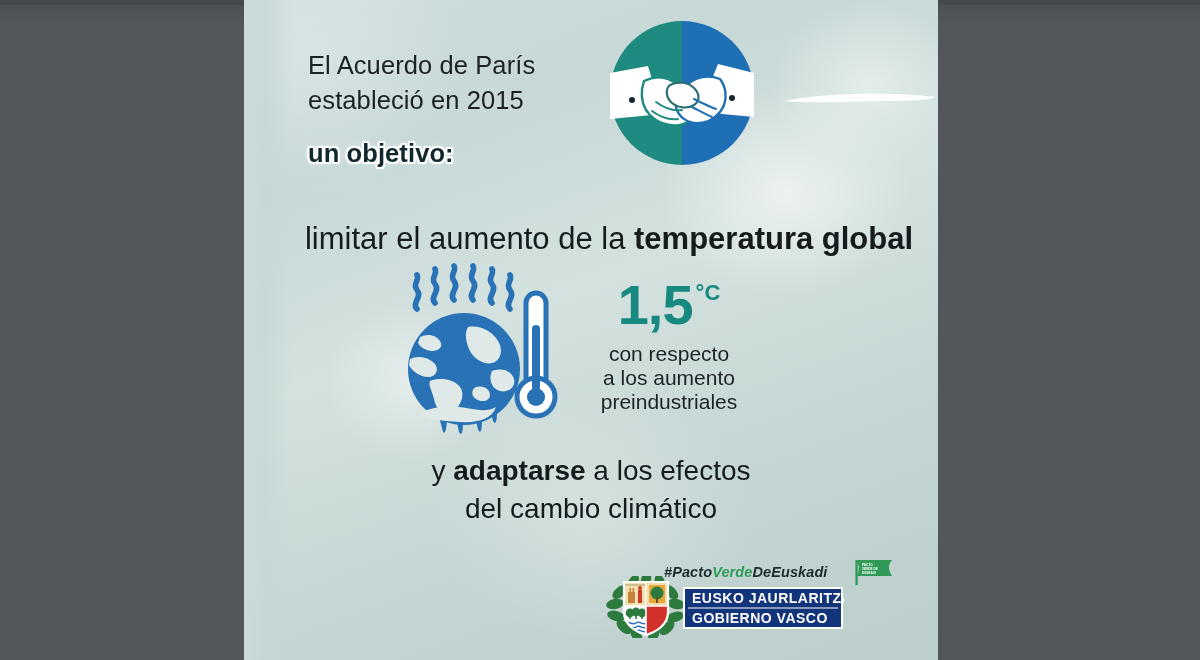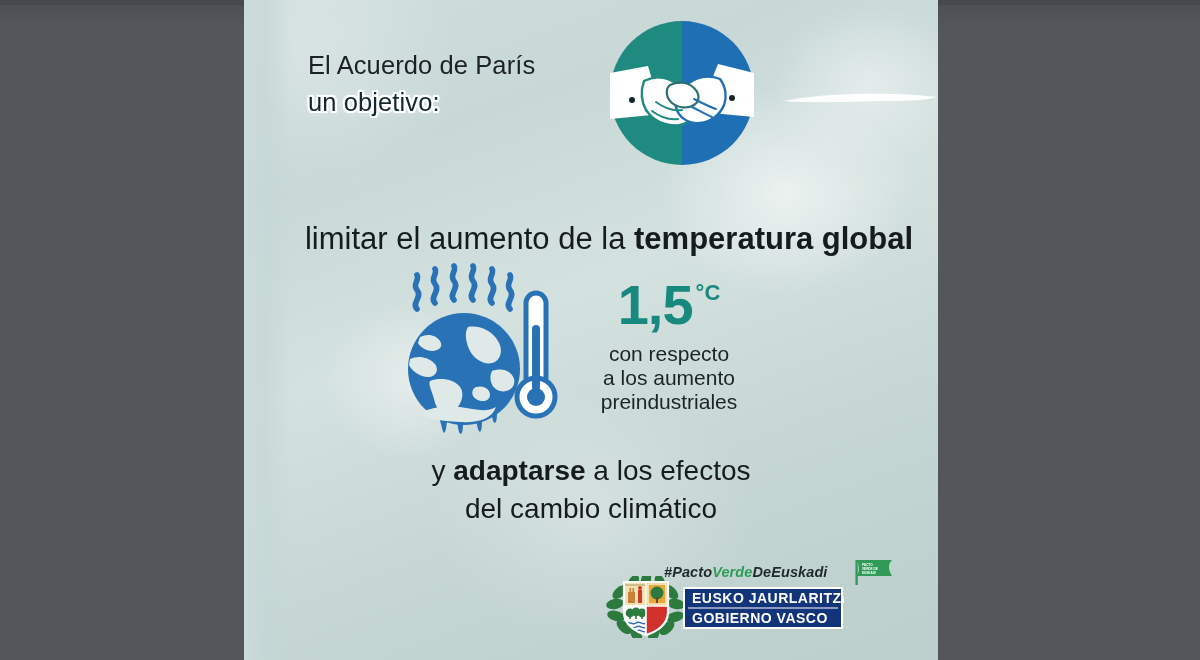--- a/index.html
+++ b/index.html
@@ -54,29 +54,29 @@
     top: 48px;
     width: 330px;
     color: #1b2124;
     font-size: 25.5px;
     line-height: 35px;
     letter-spacing: 0.1px;
   }
   #headline .ln { display: block; white-space: nowrap; }
   #headline .objective {
     display: inline-block;
-    font-weight: normal;
+    font-weight: bold;
     color: #11282e;
     text-shadow:
       -1.6px -1.6px 0 #ffffff,  1.6px -1.6px 0 #ffffff,
       -1.6px  1.6px 0 #ffffff,  1.6px  1.6px 0 #ffffff,
       -2.2px 0 0 #ffffff, 2.2px 0 0 #ffffff,
       0 -2.2px 0 #ffffff, 0 2.2px 0 #ffffff,
       0 0 7px rgba(255,255,255,0.95);
-    margin-top: 2px;
+    margin-top: 18px;
   }
 
   
   #handshake-icon {
     position: absolute;
     left: 364px;
     top: 19px;
     width: 148px;
     height: 148px;
   }
@@ -203,20 +203,21 @@
 <body>
 
 <div id="viewport">
 
   <div id="top-strip"></div>
 
   <div id="content-area">
 
     <div id="headline">
       <span class="ln">El Acuerdo de París</span>
+      <span class="ln">estableció en 2015</span>
       <span class="objective">un objetivo:</span>
     </div>
 
     <div id="handshake-icon">
       <svg viewBox="0 0 148 148" width="148" height="148" aria-hidden="true">
         <defs>
           <clipPath id="circClip">
               <circle cx="74" cy="74" r="72"></circle>
             </clipPath>
         </defs>

